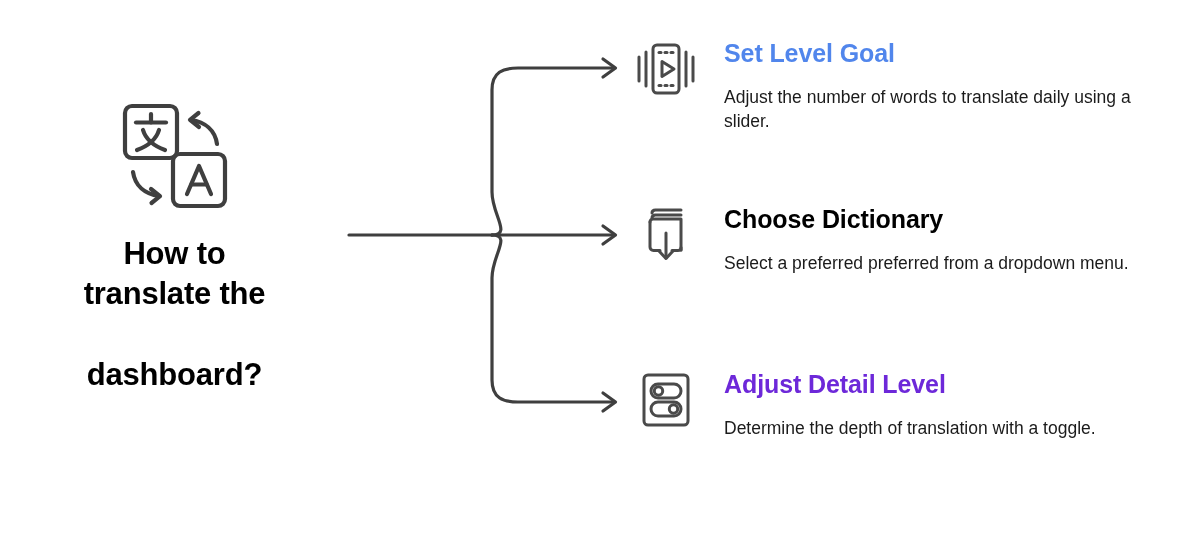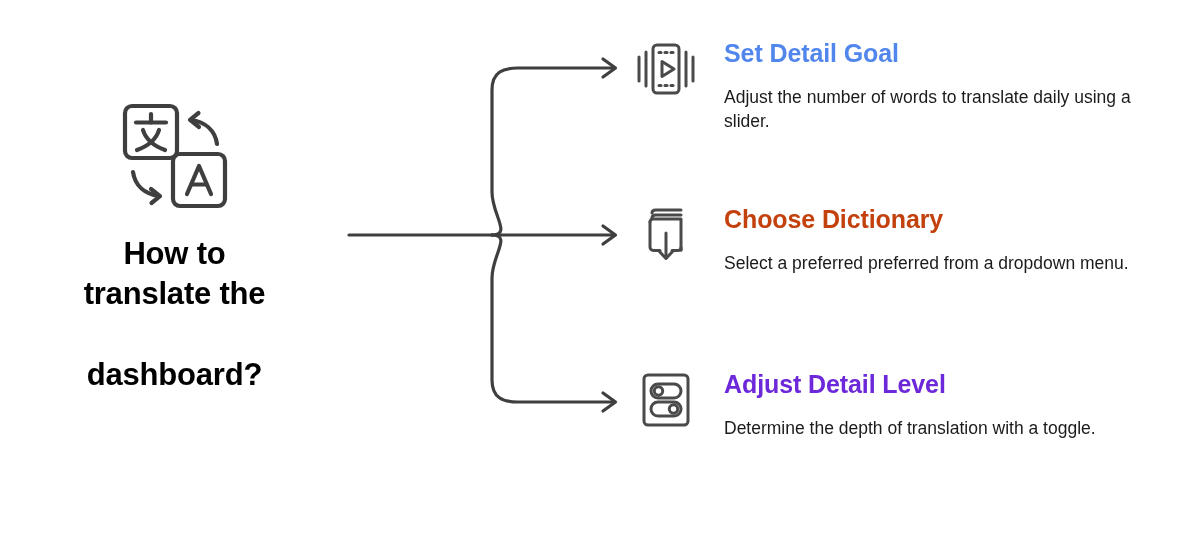--- a/index.html
+++ b/index.html
@@ -104,21 +104,21 @@
 
   .branch-desc {
     margin-top: 17px;
     font-size: 17.5px;
     line-height: 1.42;
     color: #1b1b1b;
     max-width: 425px;
   }
 
   .c-blue   { color: #5186ec; }
-  .c-green  { color: #c2410c; }
+  .c-green  { color: #000000; }
   .c-orange { color: #6d28d9; }
 </style>
 </head>
 <body>
 
 <div id="canvas">
 
   <div id="question-block">
 
     <span class="icon-wrap">
@@ -180,21 +180,21 @@
         <line x1="35" y1="12.5" x2="37" y2="12.5"></line>
 
         <line x1="23" y1="45.5" x2="25" y2="45.5"></line>
         <line x1="29" y1="45.5" x2="31" y2="45.5"></line>
         <line x1="35" y1="45.5" x2="37" y2="45.5"></line>
 
         <path d="M26 21.5 L38 29 L26 36.5 Z"></path>
       </svg>
     </div>
     <div class="branch-body">
-      <div class="branch-heading c-blue">Set Detail Goal</div>
+      <div class="branch-heading c-blue">Set Level Goal</div>
       <div class="branch-desc">Adjust the number of words to translate daily using a slider.</div>
     </div>
   </div>
 
   <div class="branch" id="branch-1">
     <div class="branch-icon">
       <svg width="60" height="58" viewBox="0 0 60 58" fill="none" stroke="#4a4a4a" stroke-width="3" stroke-linecap="round" stroke-linejoin="round" aria-hidden="true">
 
         <path d="M16 7 C16 5, 17.5 4, 19.5 4 L45 4"></path>
         <path d="M16 12 C16 10, 17.5 9, 19.5 9 L45 9"></path>

